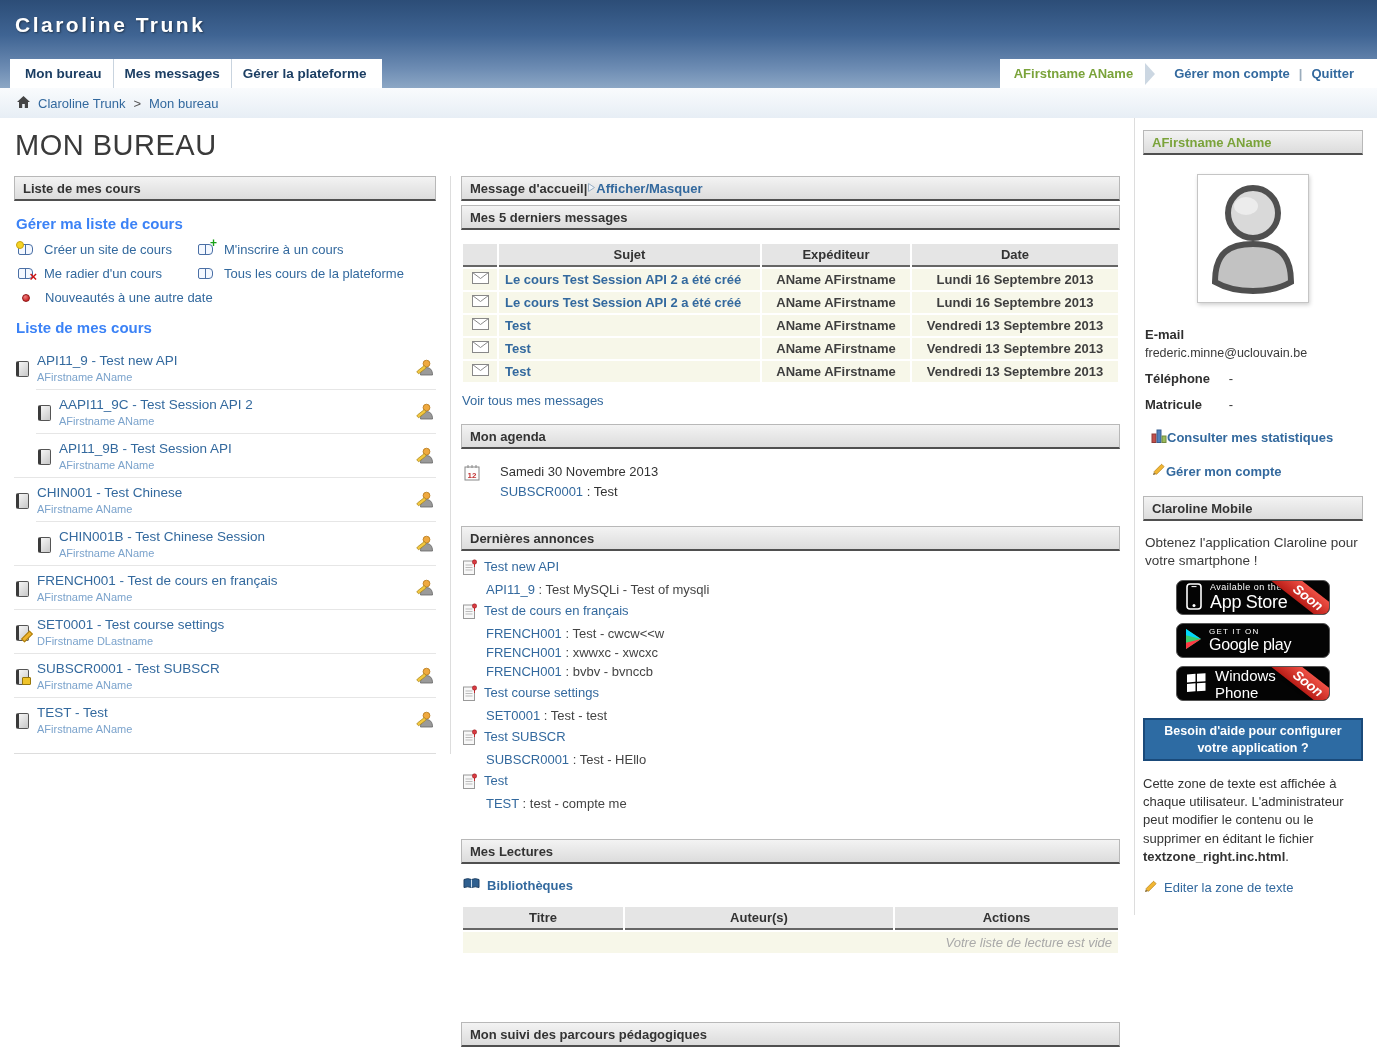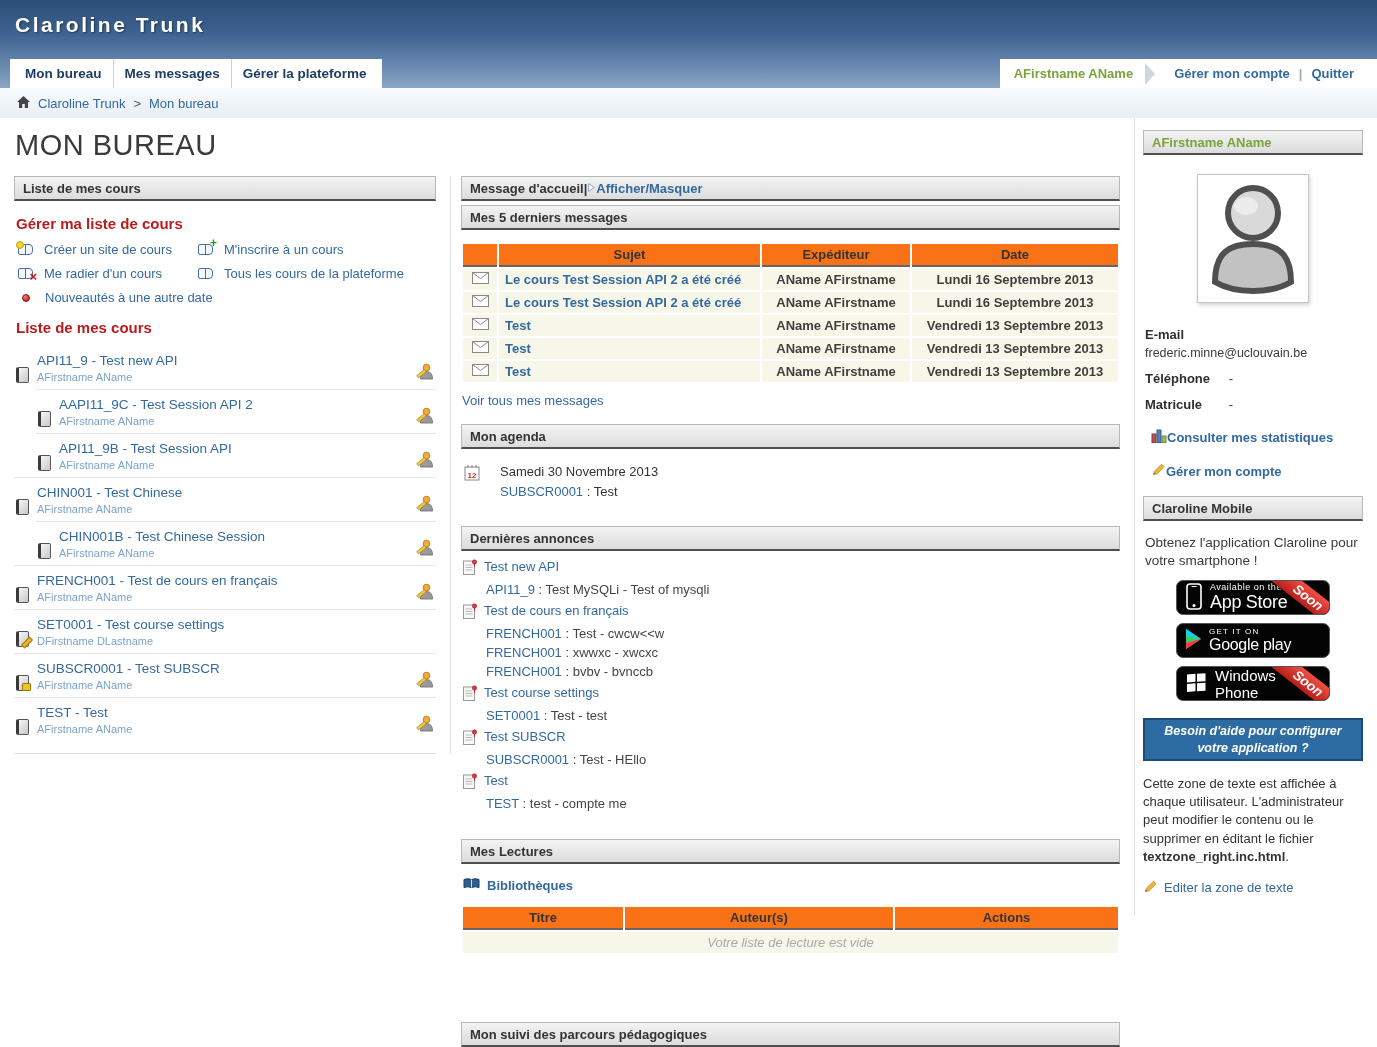--- a/index.html
+++ b/index.html
@@ -35,88 +35,88 @@
 .mid-col { flex: 1; min-width: 0; padding-left: 10px; }
 .right-col { width: 229px; border-left: 1px solid #ddd; padding: 0 0 18px 8px; }
 
 
 .bar { background: linear-gradient(180deg, #f3f3f3 0%, #dcdcdc 100%); border: 1px solid #b8b8b8; border-bottom: 2px solid #4f4f4f; padding: 4px 8px 3px; font-weight: bold; font-size: 13px; color: #333; }
 .bar-inline { display: flex; align-items: center; }
 .bar .toggle-link { color: #33699e; }
 .bar-green { color: #7aa33a; }
 
 
-.subhead { font-size: 15px; font-weight: bold; color: #b91c1c; margin: 14px 0 10px 2px; }
+.subhead { font-size: 15px; font-weight: bold; color: #3b82f6; margin: 14px 0 10px 2px; }
 .manage-links { display: grid; grid-template-columns: 178px auto; gap: 9px 2px; margin-left: 4px; }
 .mlink { display: flex; align-items: center; gap: 11px; color: #33699e; }
 .mlink:last-child { grid-column: 1 / -1; }
 
 .cicon { display: inline-block; position: relative; flex: none; }
 .ic-book-create, .ic-book-enroll, .ic-book-unenroll, .ic-book-all { width: 15px; height: 11px; background: #f4f8ff; border: 1px solid #4a6fa5; border-radius: 2px 4px 4px 2px; }
 .ic-book-create::before, .ic-book-enroll::before, .ic-book-unenroll::before, .ic-book-all::before { content: ''; position: absolute; left: 6px; top: 0; bottom: 0; width: 1px; background: #4a6fa5; }
 .ic-book-create::after { content: ''; position: absolute; top: -4px; left: -3px; width: 6px; height: 6px; background: #f5d327; border: 1px solid #c9a50e; border-radius: 50%; }
 .ic-book-enroll::after { content: '+'; position: absolute; top: -9px; right: -5px; color: #18a018; font-weight: bold; font-size: 12px; }
 .ic-book-unenroll::after { content: '×'; position: absolute; bottom: -6px; right: -5px; color: #cc1111; font-weight: bold; font-size: 13px; }
 .ic-red-dot { width: 8px; height: 8px; margin: 0 4px; border-radius: 50%; background: radial-gradient(circle at 35% 30%, #f08080, #cc2b2b 70%); border: 1px solid #8f1515; }
 
 .course-list { margin-top: 6px; padding-bottom: 12px; border-bottom: 1px solid #ddd; }
-.course-row { display: flex; align-items: flex-end; padding: 7px 2px 6px; }
+.course-row { display: flex; align-items: center; padding: 7px 2px 6px; }
 .course-row + .course-row { border-top: 1px solid #e6e6e6; }
 .course-row.ic-1 { margin-left: 22px; }
 .ic-notebook, .ic-notebook-pencil, .ic-notebook-lock { width: 13px; height: 16px; margin-top: 1px; background: linear-gradient(135deg, #f6f6f6, #c8c8c8); border: 1px solid #555; border-left: 3px solid #3a3a3a; border-radius: 2px; }
 .ic-notebook-pencil::after { content: ''; position: absolute; width: 10px; height: 3px; background: #efb32a; border: 1px solid #a87c12; transform: rotate(-45deg); right: -5px; bottom: 1px; }
 .ic-notebook-lock::after { content: ''; position: absolute; width: 7px; height: 6px; background: #efc32a; border: 1px solid #96760a; border-radius: 1px; right: -3px; bottom: -1px; }
 .course-main { flex: 1; padding-left: 8px; }
 .course-link { font-size: 13.5px; }
 .course-teacher { font-size: 11px; color: #7ba3cc; margin-top: 3px; }
 .manager-btn { flex: none; margin-top: 1px; }
 
 
 .bar-stack { margin-bottom: 4px; }
 .msg-table, .lect-table { width: 100%; border-collapse: separate; border-spacing: 2px; margin-top: 12px; }
-.msg-table th, .lect-table th { background: #f97316; font-weight: bold; color: #333; padding: 3px 4px; border-bottom: 2px solid #666; text-align: center; }
+.msg-table th, .lect-table th { background: #e5e5e5; font-weight: bold; color: #333; padding: 3px 4px; border-bottom: 2px solid #666; text-align: center; }
 .msg-table td, .lect-table td { background: #f7f7e9; padding: 3px 6px; }
 .icon-cell { text-align: center; }
 .subject-cell a { font-weight: bold; }
 .sender-cell, .date-cell { text-align: center; font-weight: bold; color: #3f3f3f; }
 .see-all { display: inline-block; margin: 9px 0 2px 1px; }
 .agenda-item { display: flex; gap: 20px; margin: 15px 0 0 3px; }
 .agenda-date { color: #333; }
 .agenda-event { margin-top: 5px; }
 .annonces-bar { margin-top: 27px; }
 .annonce-list { margin-top: 8px; }
 .annonce-item { margin: 6px 0 2px 2px; }
 .annonce-title-row { display: flex; gap: 7px; align-items: flex-start; margin-bottom: 3px; }
 .annonce-entries { margin-left: 23px; }
 .annonce-entry { margin: 4px 0; color: #444; }
 .lect-bar { margin-top: 28px; }
 .library-row { display: flex; align-items: center; gap: 7px; margin: 13px 0 2px 2px; }
 .library-row a { font-weight: bold; }
-.empty-cell { text-align: center; font-style: italic; color: #a9a9a9; padding: 5px; }
+.empty-cell { text-align: right; font-style: italic; color: #a9a9a9; padding: 5px; }
 .parcours-bar { margin-top: 67px; }
 
 
 .right-col .bar:first-child { margin-top: 12px; }
 .avatar-box { width: 112px; margin: 19px auto 24px; background: #fff; border: 1px solid #c5c5c5; box-shadow: 1px 2px 4px rgba(0,0,0,.18); padding: 5px; }
 .profile-field { margin: 11px 2px; }
 .profile-label { font-weight: bold; color: #2f2f2f; }
 .inline-label { display: inline-block; width: 80px; }
 .email-value { margin-top: 4px; font-size: 12.5px; color: #3a3a3a; }
 .right-link { display: flex; gap: 0; align-items: center; margin: 16px 8px; }
 .right-link a { font-weight: bold; }
 .mobile-bar { margin-top: 16px; }
 .mobile-intro { margin: 13px 2px 10px; font-size: 13.5px; color: #3a3a3a; line-height: 1.35; }
 .badge { position: relative; overflow: hidden; width: 154px; height: 35px; margin: 8px auto; background: #040404; border: 1px solid #555; border-radius: 7px; color: #fff; display: flex; align-items: center; padding: 0 9px; gap: 8px; }
 .b-line1 { font-size: 9px; letter-spacing: .5px; }
 .b-line1.gp { font-size: 8px; letter-spacing: 1.2px; }
 .b-line2 { font-size: 18px; letter-spacing: -.3px; }
 .b-line2.gp { font-size: 16px; }
 .b-line2.wp, .b-line1.wp { font-size: 15px; letter-spacing: 0; }
 .ribbon { position: absolute; top: 7px; right: -31px; width: 104px; transform: rotate(38deg); background: linear-gradient(180deg, #ef5045, #b91d17); color: #fff; font-weight: bold; font-style: italic; font-size: 13.5px; text-align: center; padding: 2px 0; box-shadow: 0 1px 3px rgba(0,0,0,.5); }
-.help-btn { margin-top: 9px; width: 100%; background: #2d6ba3; border: 2px solid #1a4a7a; color: #fff; font-weight: bold; font-size: 12.5px; text-align: center; line-height: 1.3; padding: 3px 14px; font-family: "Liberation Sans", sans-serif; font-style: italic; }
+.help-btn { margin-top: 9px; width: 100%; background: #2d6ba3; border: 2px solid #1a4a7a; color: #fff; font-weight: bold; font-size: 12.5px; text-align: center; line-height: 1.3; padding: 3px 14px; font-family: "Liberation Sans", sans-serif; }
 .textzone { margin-top: 14px; line-height: 1.4; color: #333; padding-right: 4px; }
 .filename { font-weight: bold; }
 .edit-link { display: flex; gap: 6px; align-items: center; margin-top: 13px; }
 </style>
 </head>
 <body>
 
 <div class="banner">
   <div class="app-title">Claroline Trunk</div>
   <div class="banner-bottom">

